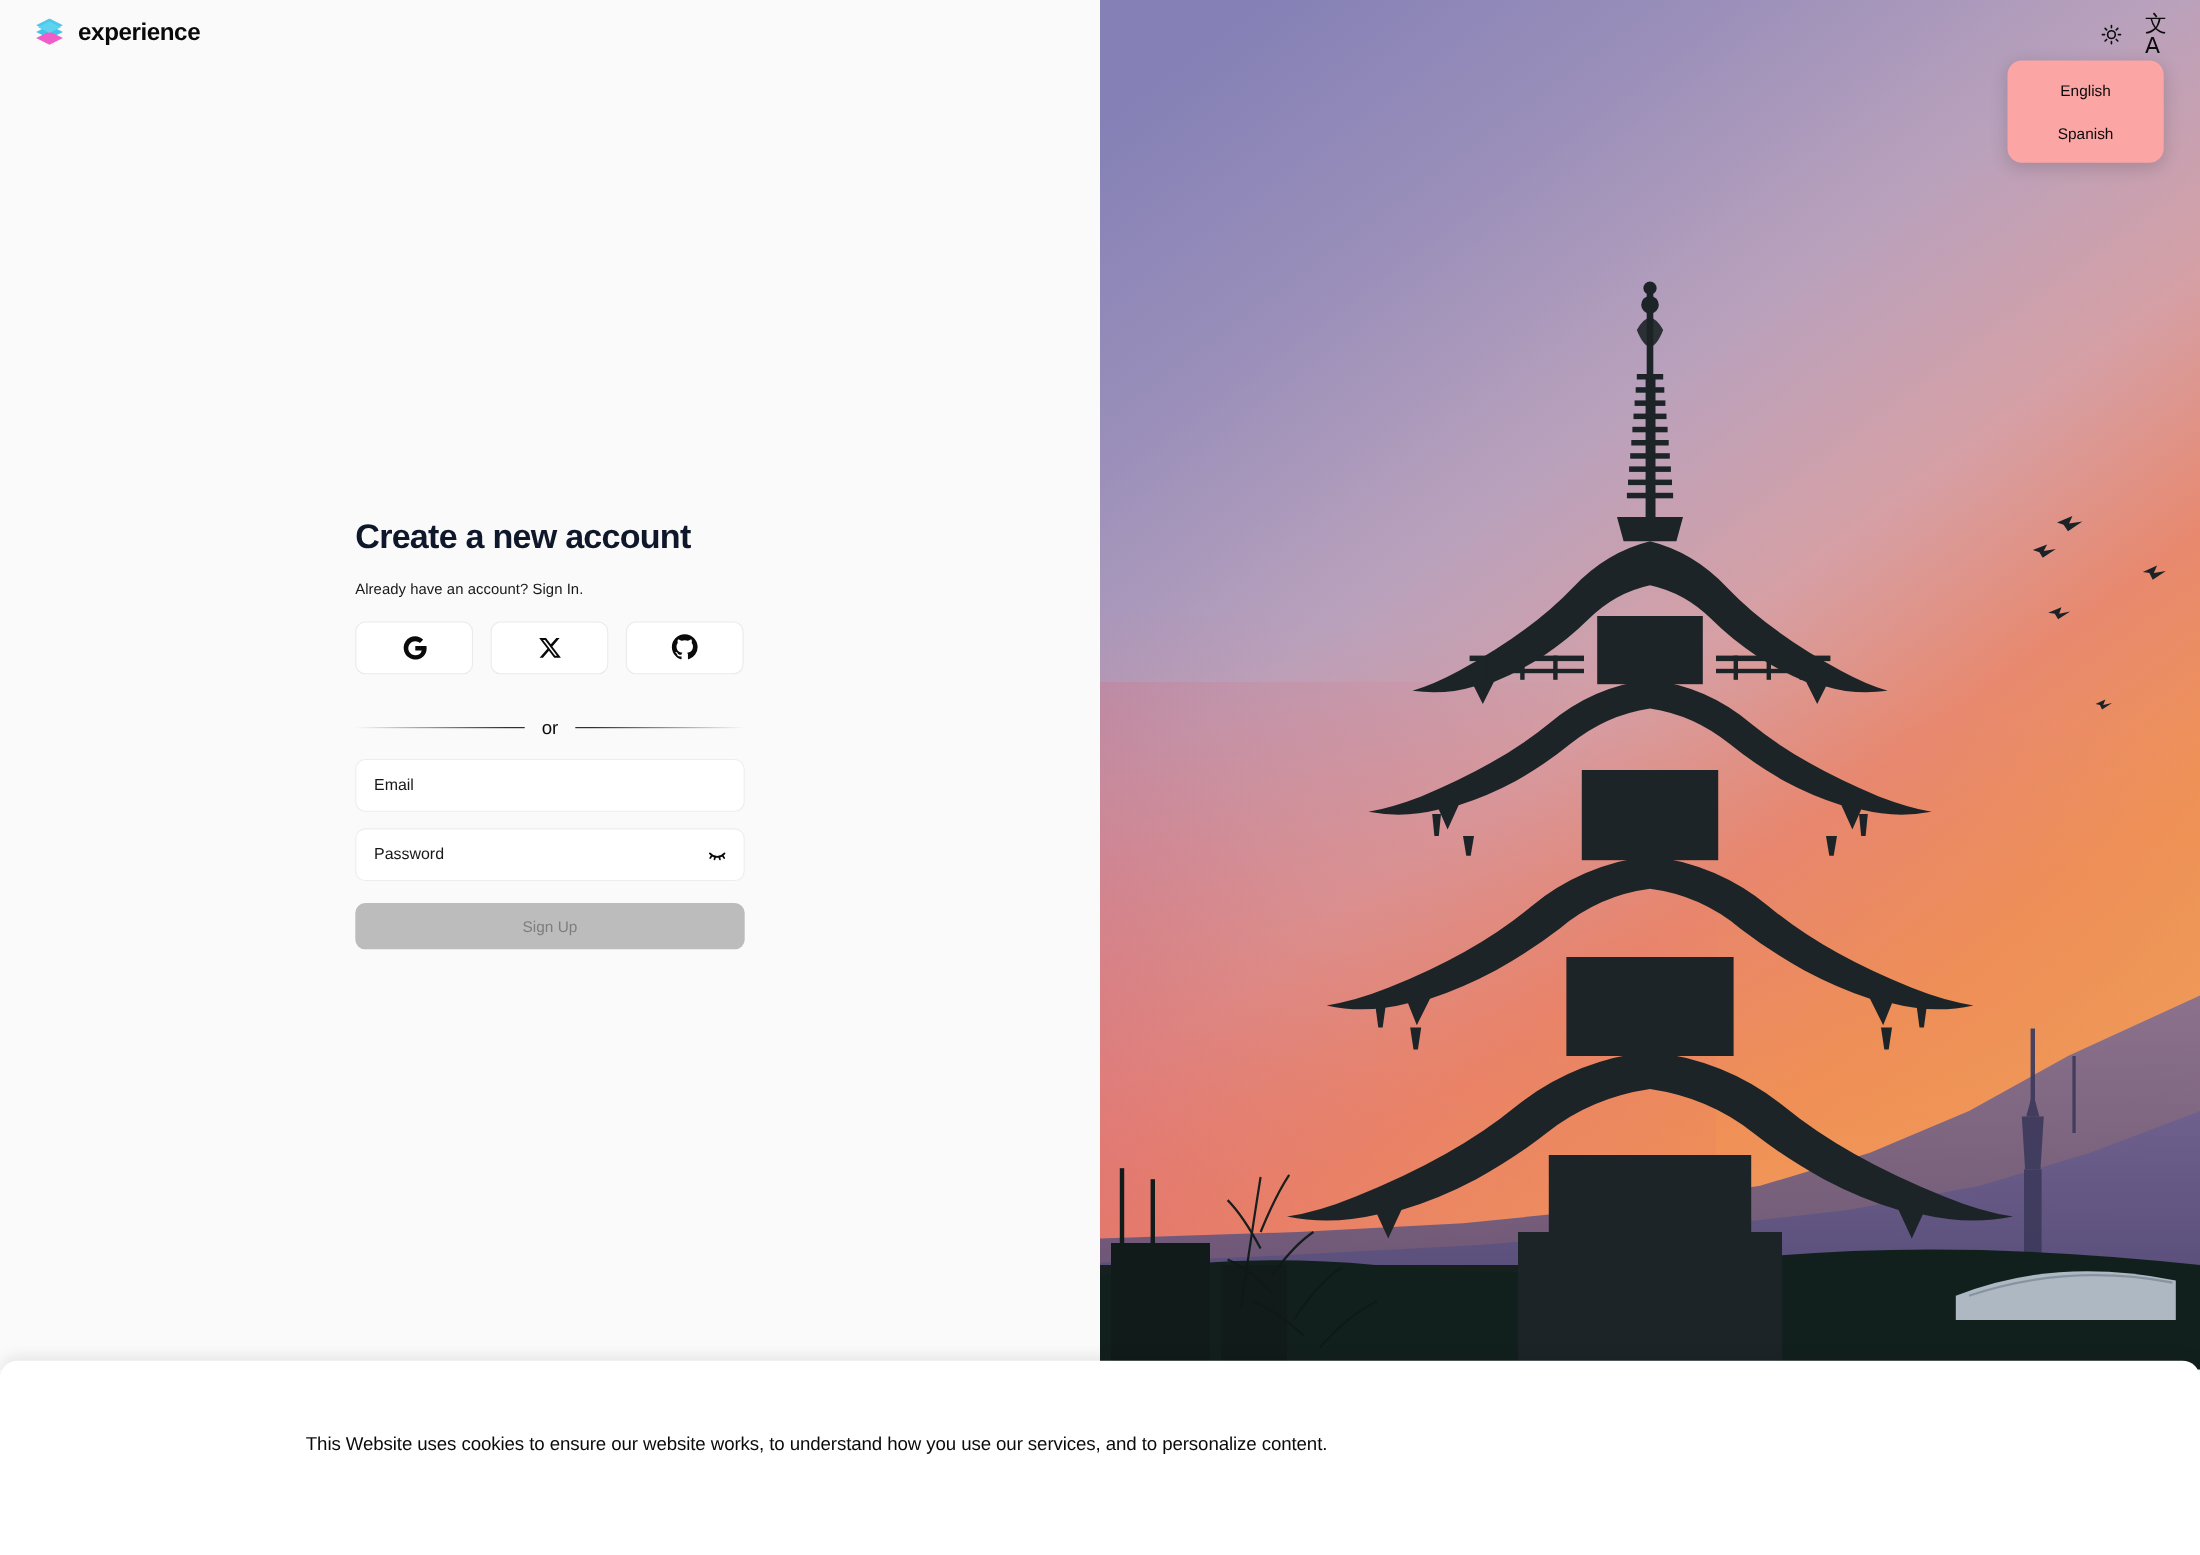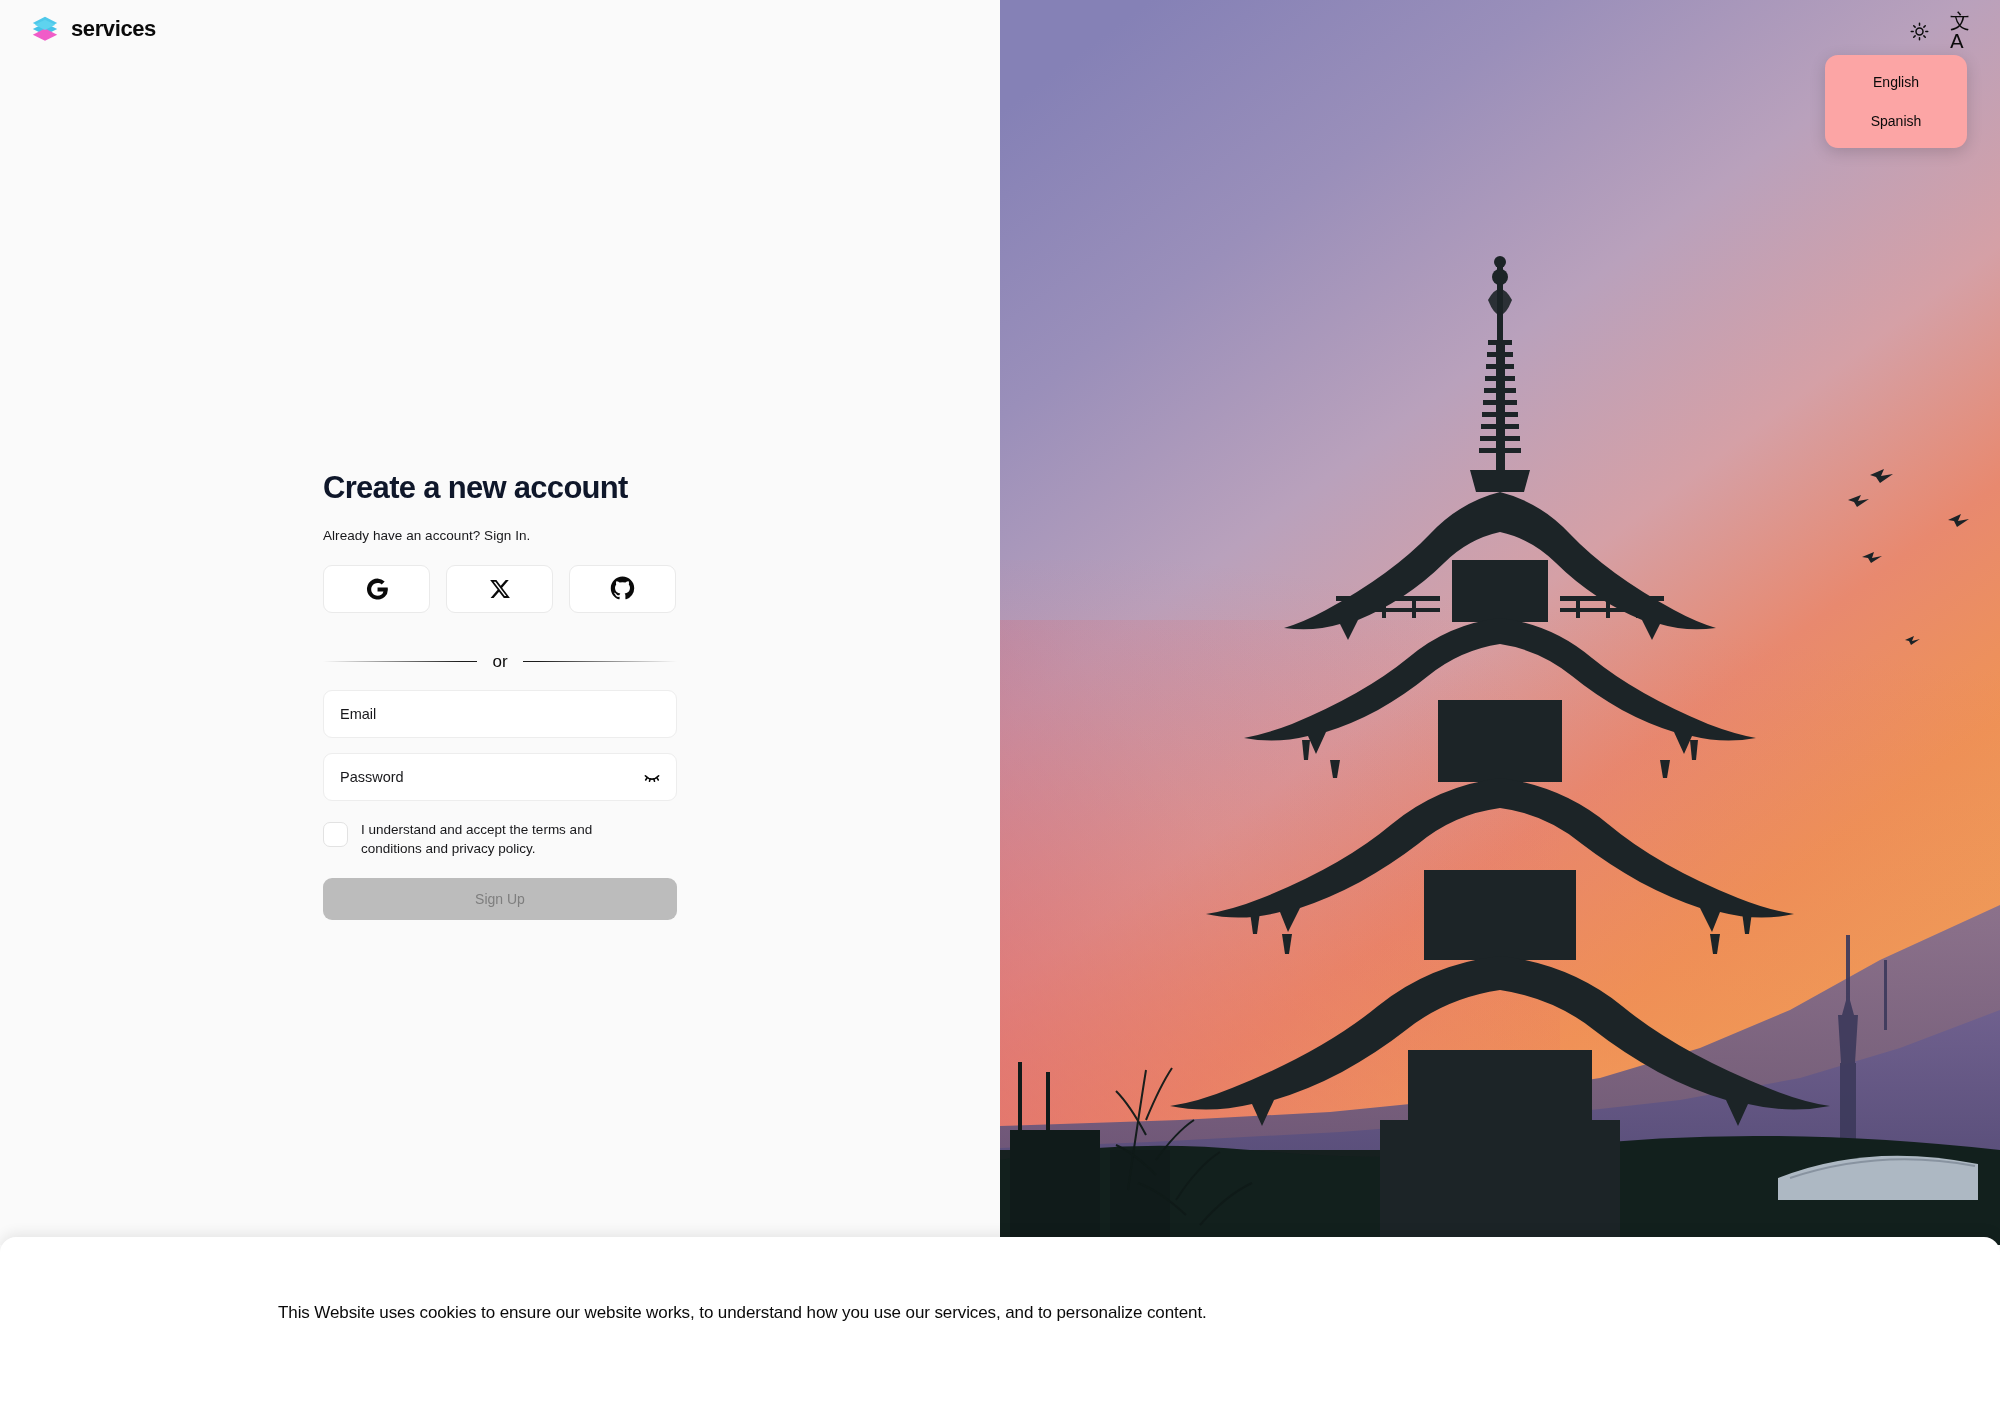--- a/index.html
+++ b/index.html
@@ -327,21 +327,21 @@
 
       <div class="brand">
         <span>
           <svg class="brand-logo" viewBox="0 0 32 32" aria-hidden="true">
             <polygon points="16,3 29,9.5 16,16 3,9.5" fill="#4ec8ea"></polygon>
             <polygon points="16,9.5 29,16 16,22.5 3,16" fill="#45c2e8"></polygon>
             <polygon points="16,15.5 29,22 16,28.5 3,22" fill="#f05cc8"></polygon>
             <polygon points="16,6 27,11.5 16,17 5,11.5" fill="#5ed3ef"></polygon>
           </svg>
         </span>
-        <span class="brand-name">services</span>
+        <span class="brand-name">experience</span>
       </div>
 
       <div class="form-wrap">
 
         <h1 class="form-title">Create a new account</h1>
 
         <p class="form-subtitle">
           <span>Already have an account? </span><a class="signin-link" href="#">Sign In.</a>
         </p>
 
@@ -387,24 +387,20 @@
                 <path d="M4 10.5c2.3 2.6 5 4 8 4s5.7-1.4 8-4"></path>
                 <path d="M4.4 15.6 6 13.2"></path>
                 <path d="M9 17.1l.8-2.7"></path>
                 <path d="M15 17.1l-.8-2.7"></path>
                 <path d="M19.6 15.6 18 13.2"></path>
               </g>
             </svg>
           </span>
         </div>
 
-        <div class="terms-row">
-          <span class="checkbox"></span>
-          <span class="terms-text">I understand and accept the terms and conditions and privacy policy.</span>
-        </div>
 
         <button class="signup-btn" disabled="">Sign Up</button>
       </div>
     </div>
 
     <div class="right-panel">
 
       <div class="photo">
         <svg viewBox="0 0 1000 1245" preserveAspectRatio="xMidYMid slice" aria-hidden="true">
           <defs>

